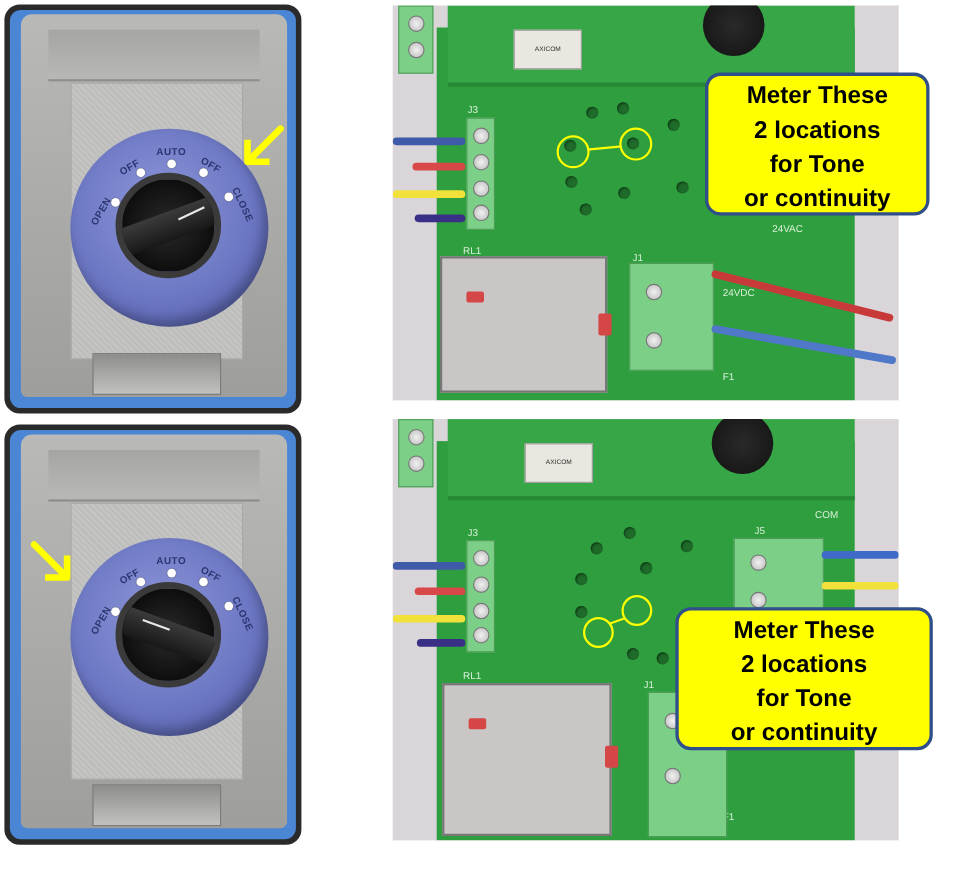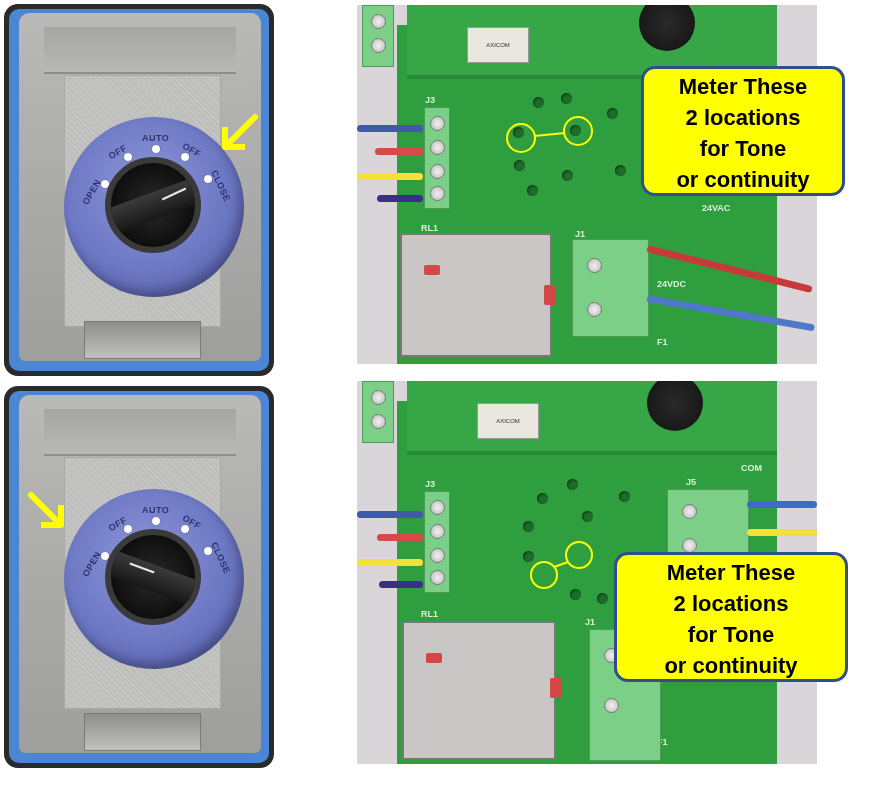--- a/index.html
+++ b/index.html
@@ -27,21 +27,21 @@
   .board{position:absolute;left:40px;right:40px;top:20px;bottom:0;background:#2f9e3f;}
   .board-top{position:absolute;left:50px;right:40px;top:0;height:70px;background:#37a646;border-bottom:4px solid #268a34;}
   .terminal{position:absolute;background:#7ccf86;border:1px solid #4e9b58;}
   .screw{position:absolute;width:13px;height:13px;border-radius:50%;background:radial-gradient(circle,#f1f1f1,#b9b9b9);border:1px solid #777;}
   .wire{position:absolute;height:7px;border-radius:4px;}
   .relay{position:absolute;background:#c9c6c5;border:2px solid #777;}
   .relay-red{position:absolute;width:16px;height:10px;background:#d54646;border-radius:2px;}
   .hole{position:absolute;width:11px;height:11px;border-radius:50%;background:#1f6b2a;box-shadow:inset 1px 1px 2px #0d3a14;}
   .chip{position:absolute;background:#e9e7df;border:1px solid #999;font-size:6px;color:#333;text-align:center;}
   .knobpot{position:absolute;width:56px;height:56px;border-radius:50%;background:radial-gradient(circle,#2a2a2a,#111);}
-  .silk{position:absolute;color:#d8f0d8;font-size:9px;font-weight:bold;}
+  .silk{position:absolute;color:#d8f0d8;font-size:9px;font-weight:normal;}
   .mark-svg{position:absolute;left:0;top:0;width:100%;height:100%;pointer-events:none;}
   
   .callout{position:absolute;background:#ffff00;border:3px solid #2f4f8a;border-radius:14px;box-sizing:border-box;text-align:center;font-weight:bold;color:#000;font-size:22px;line-height:31px;padding-top:2px;}
   .callout.top{left:641px;top:66px;width:204px;height:130px;}
   .callout.bot{left:614px;top:552px;width:234px;height:130px;}
   .callout span{display:block;}
 </style>
 </head>
 <body>
 
@@ -122,21 +122,21 @@
     <div class="screw" style="left:5px;top:78px;"></div>
   </div>
   <div class="wire" style="left:0;top:120px;width:66px;background:#3f5aa8;"></div>
   <div class="wire" style="left:18px;top:143px;width:48px;background:#d84848;"></div>
   <div class="wire" style="left:0;top:168px;width:66px;background:#f2e13a;"></div>
   <div class="wire" style="left:20px;top:190px;width:46px;background:#3a2f86;"></div>
   <span class="silk" style="left:68px;top:90px;">J3</span>
   <span class="silk" style="left:64px;top:218px;">RL1</span>
   <span class="silk" style="left:218px;top:224px;">J1</span>
   <span class="silk" style="left:345px;top:198px;">24VAC</span>
-  <span class="silk" style="left:300px;top:256px;margin-top:18px;">24VDC</span>
+  <span class="silk" style="left:300px;top:256px;">24VDC</span>
   <span class="silk" style="left:300px;top:332px;">F1</span>
   <div class="hole" style="left:176px;top:92px;"></div>
   <div class="hole" style="left:204px;top:88px;"></div>
   <div class="hole" style="left:250px;top:103px;"></div>
   <div class="hole" style="left:156px;top:122px;"></div>
   <div class="hole" style="left:213px;top:120px;"></div>
   <div class="hole" style="left:157px;top:155px;"></div>
   <div class="hole" style="left:205px;top:165px;"></div>
   <div class="hole" style="left:170px;top:180px;"></div>
   <div class="hole" style="left:258px;top:160px;"></div>

